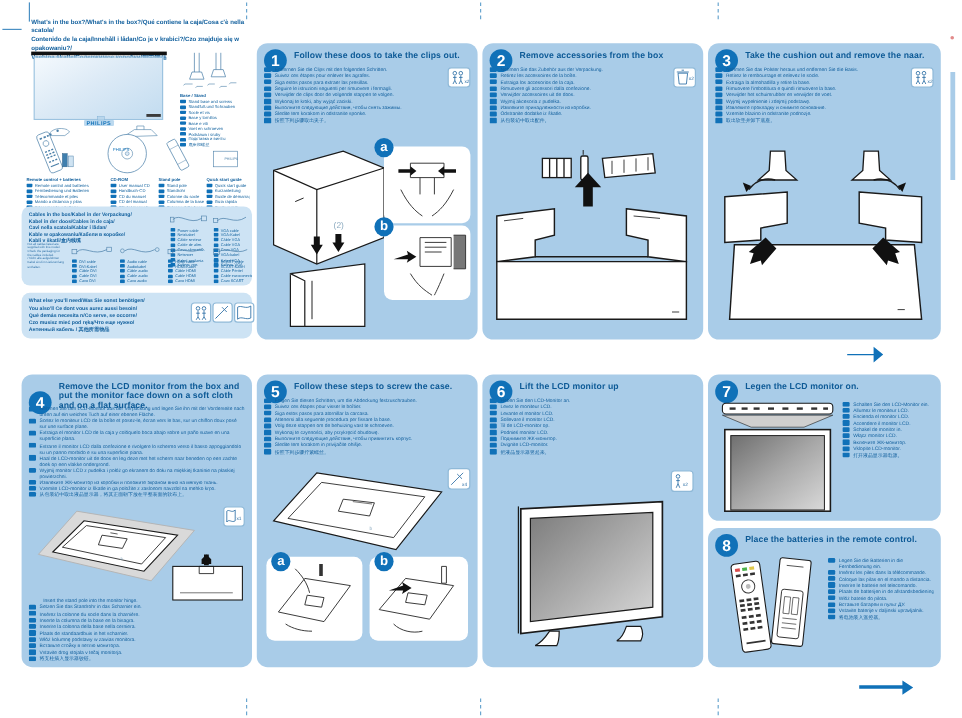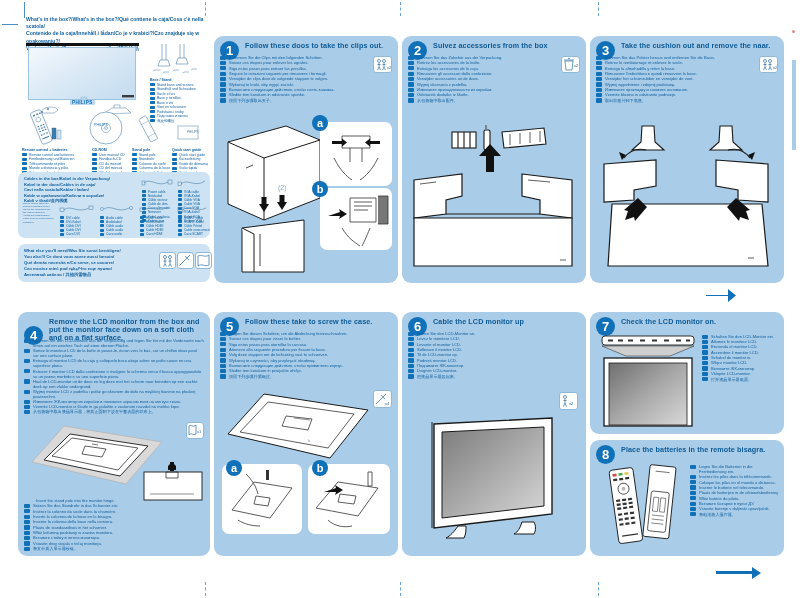--- a/index.html
+++ b/index.html
@@ -509,21 +509,21 @@
           <path d="M50 40 C46 50, 44 54, 42 58"></path>
         </g>
         <path d="M8 28 l12 -4 l-1 -3 l8 5 l-8 5 l1 -3 Z" fill="#111"></path>
       </svg>
     </div>
     <div class="callout" style="left:98px;top:145px;">b</div>
   </div>
 
   <div class="panel" style="left:402px;top:36px;width:184px;height:247px;">
     <div class="num">2</div>
-    <div class="ttl">Suivez accessories from the box</div>
+    <div class="ttl">Remove accessories from the box</div>
     <div class="pictoicon" style="right:6px;top:20px;width:17px;height:15px;">
       <svg width="17" height="15" viewBox="0 0 17 15">
           <g fill="none" stroke="#2b6ea5" stroke-width=".7">
         <path d="M3 4 L11 4 L10 13 L4 13 Z"></path>
             <path d="M2 3 L12 3"></path>
             <path d="M6 1.5 L8 1.5"></path>
         <text x="12" y="10" font-size="4" fill="#2b6ea5" stroke="none" font-family="Liberation Sans">x2</text>
       </g>
         </svg>
     </div>
@@ -673,21 +673,21 @@
         <li><span class="flag"></span><span>Włóż kolumnę podstawy w zawias monitora.</span></li>
         <li><span class="flag"></span><span>Вставьте стойку в петлю монитора.</span></li>
         <li><span class="flag"></span><span>Vstavite drog stojala v tečaj monitorja.</span></li>
         <li><span class="flag"></span><span>将支柱插入显示器铰链。</span></li>
       </ul>
     </div>
   </div>
 
   <div class="panel" style="left:214px;top:312px;width:184px;height:244px;">
     <div class="num">5</div>
-    <div class="ttl">Follow these take to screw the case.</div>
+    <div class="ttl">Follow these steps to screw the case.</div>
 
     <div class="listbox plain" style="top:19px;height:58px;">
       <ul class="langs">
         <li><span class="flag"></span><span>Folgen Sie diesen Schritten, um die Abdeckung festzuschrauben.</span></li>
         <li><span class="flag"></span><span>Suivez ces étapes pour visser le boîtier.</span></li>
         <li><span class="flag"></span><span>Siga estos pasos para atornillar la carcasa.</span></li>
         <li><span class="flag"></span><span>Attenersi alla seguente procedura per fissare la base.</span></li>
         <li><span class="flag"></span><span>Volg deze stappen om de behuizing vast te schroeven.</span></li>
         <li><span class="flag"></span><span>Wykonaj te czynności, aby przykręcić obudowę.</span></li>
         <li><span class="flag"></span><span>Выполните следующие действия, чтобы привинтить корпус.</span></li>
@@ -735,21 +735,21 @@
           <path d="M20 56 C26 62, 36 64, 44 62"></path>
         </g>
         <path d="M16 28 l12 -4 l-1 -3 l8 5 l-8 5 l1 -3 Z" fill="#111"></path>
       </svg>
     </div>
     <div class="callout" style="left:98px;top:148px;">b</div>
   </div>
 
   <div class="panel" style="left:402px;top:312px;width:184px;height:244px;">
     <div class="num">6</div>
-    <div class="ttl">Cable the LCD monitor up</div>
+    <div class="ttl">Lift the LCD monitor up</div>
 
     <div class="listbox plain" style="top:19px;height:58px;">
       <ul class="langs">
         <li><span class="flag"></span><span>Heben Sie den LCD-Monitor an.</span></li>
         <li><span class="flag"></span><span>Levez le moniteur LCD.</span></li>
         <li><span class="flag"></span><span>Levante el monitor LCD.</span></li>
         <li><span class="flag"></span><span>Sollevare il monitor LCD.</span></li>
         <li><span class="flag"></span><span>Til de LCD-monitor op.</span></li>
         <li><span class="flag"></span><span>Podnieś monitor LCD.</span></li>
         <li><span class="flag"></span><span>Поднимите ЖК-монитор.</span></li>
@@ -781,21 +781,21 @@
       <g fill="#fff" stroke="#1a1a1a" stroke-width="1">
         <path d="M34 116 C30 122, 26 126, 22 128 L40 128 C42 124, 42 120, 42 116 Z"></path>
         <path d="M98 112 C96 118, 94 122, 90 124 L110 124 C112 120, 112 116, 110 112 Z"></path>
       </g>
       <path d="M8 12 L8 118" stroke="#1a1a1a" stroke-width="1"></path>
     </svg>
   </div>
 
   <div class="panel" style="left:590px;top:312px;width:194px;height:122px;">
     <div class="num">7</div>
-    <div class="ttl">Check the LCD monitor on.</div>
+    <div class="ttl">Legen the LCD monitor on.</div>
 
     <svg style="position:absolute;left:10px;top:22px;" width="96" height="94" viewBox="0 0 96 94">
       <rect x="2" y="2" width="92" height="9" rx="3" fill="#fff" stroke="#1a1a1a" stroke-width=".9"></rect>
       <g fill="#333">
         <rect x="8" y="5.5" width="5" height="2"></rect>
           <rect x="18" y="5.5" width="5" height="2"></rect>
         <rect x="28" y="5.5" width="5" height="2"></rect>
           <rect x="40" y="5.5" width="5" height="2"></rect>
         <rect x="52" y="5.5" width="5" height="2"></rect>
           <rect x="64" y="5.5" width="5" height="2"></rect>
@@ -824,21 +824,21 @@
         <li><span class="flag"></span><span>Włącz monitor LCD.</span></li>
         <li><span class="flag"></span><span>Включите ЖК-монитор.</span></li>
         <li><span class="flag"></span><span>Vklopite LCD-monitor.</span></li>
         <li><span class="flag"></span><span>打开液晶显示器电源。</span></li>
       </ul>
     </div>
   </div>
 
   <div class="panel" style="left:590px;top:440px;width:194px;height:116px;">
     <div class="num">8</div>
-    <div class="ttl">Place the batteries in the remote bisagra.</div>
+    <div class="ttl">Place the batteries in the remote control.</div>
 
     <svg style="position:absolute;left:16px;top:24px;" width="80" height="82" viewBox="0 0 80 82">
       <g transform="rotate(-8 24 42)">
         <rect x="8" y="4" width="24" height="74" rx="3" fill="#fff" stroke="#1a1a1a" stroke-width=".9"></rect>
         <g fill="#333">
           <rect x="11" y="8" width="4" height="2.6" fill="#d94b4b"></rect>
           <rect x="17" y="8" width="4" height="2.6" fill="#4bb14b"></rect>
           <rect x="23" y="8" width="4" height="2.6" fill="#e0c84b"></rect>
           <rect x="11" y="13" width="4" height="2.2"></rect>
             <rect x="17" y="13" width="4" height="2.2"></rect>

